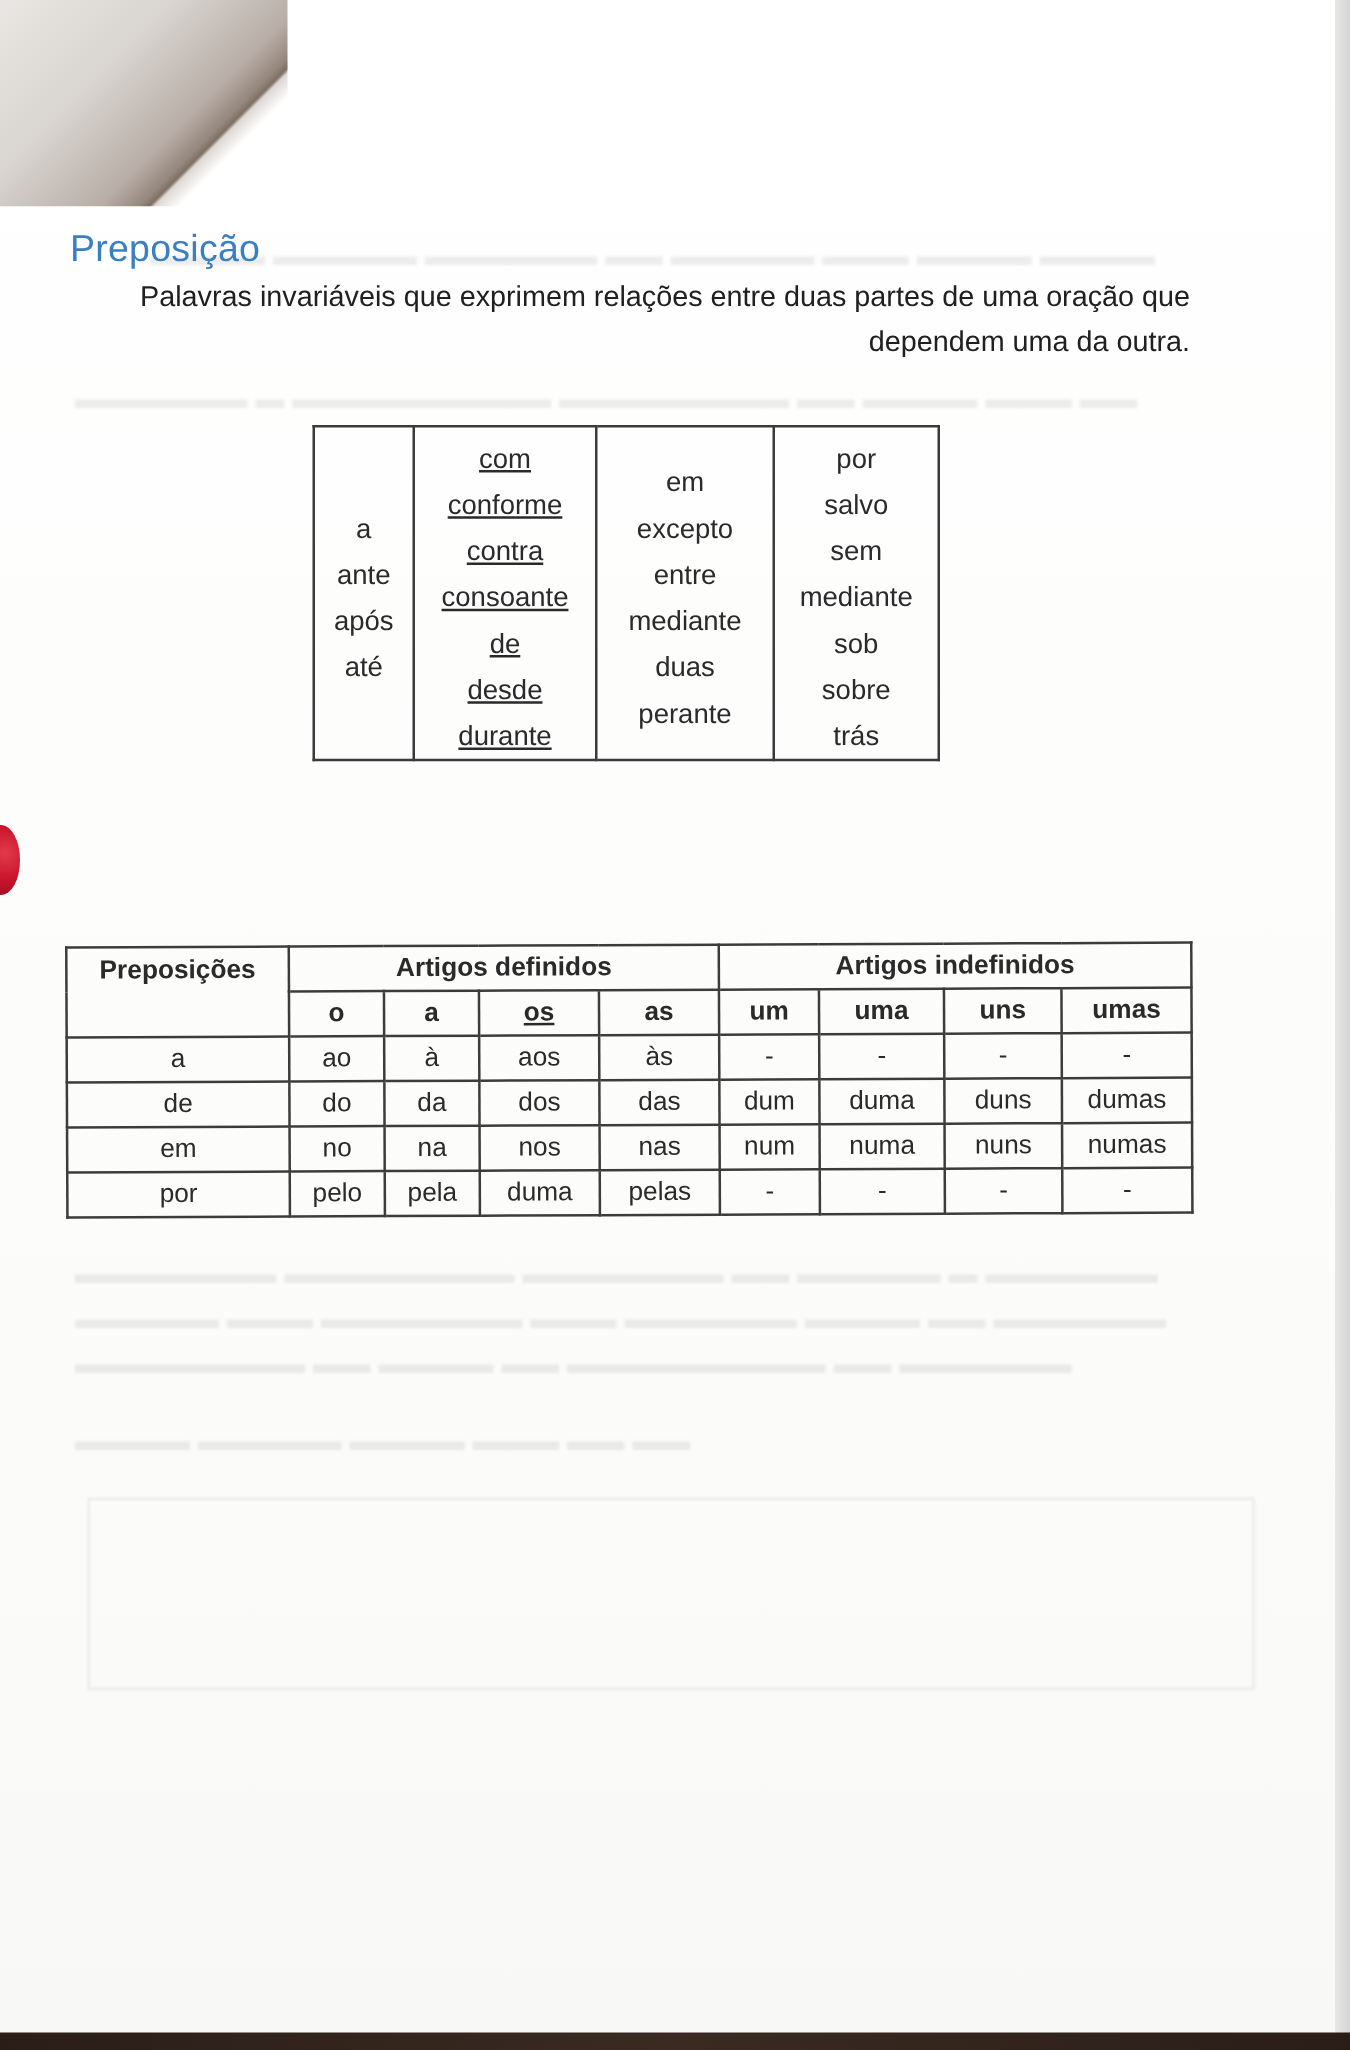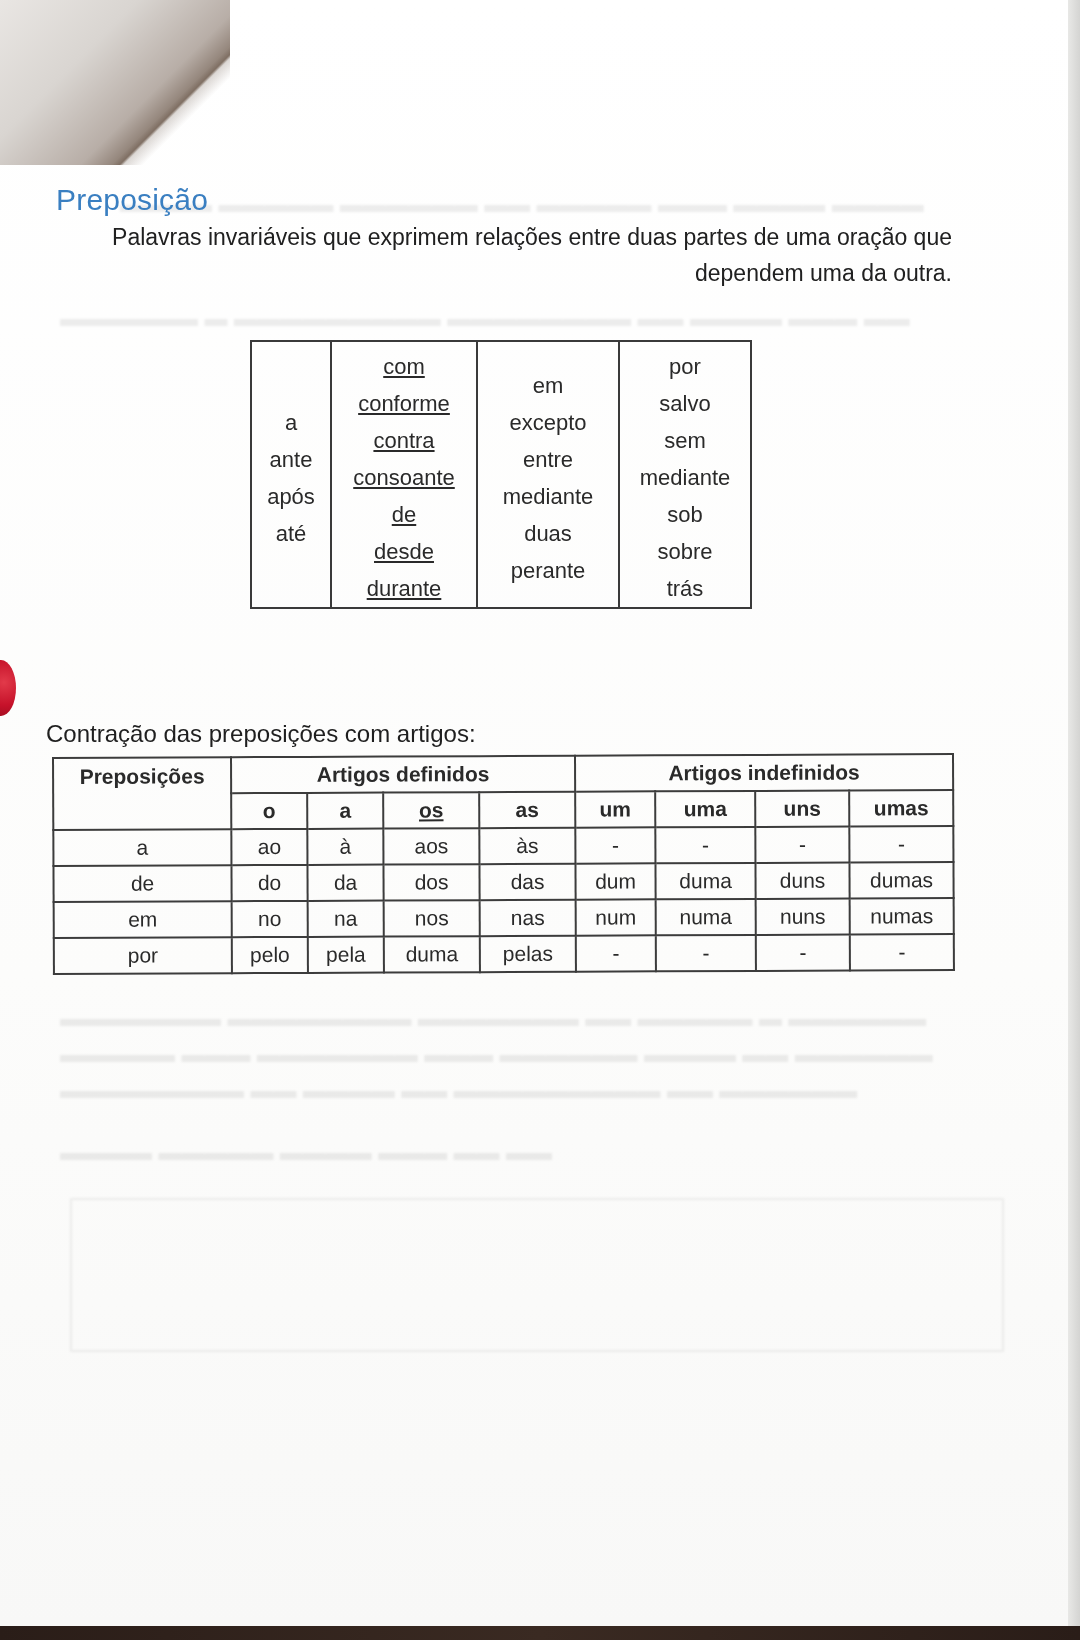--- a/index.html
+++ b/index.html
@@ -196,21 +196,20 @@
         <span class="word">sem</span>
         <span class="word">mediante</span>
         <span class="word">sob</span>
         <span class="word">sobre</span>
         <span class="word">trás</span>
       </td>
     </tr>
   </tbody>
     </table>
 
-  <p class="subtitle">Contração das preposições com artigos:</p>
 
   <table class="contr-table">
     <tbody>
         <tr>
       <th class="col-prep" rowspan="2" style="vertical-align:top; padding-top:6px;">Preposições</th>
       <th colspan="4">Artigos definidos</th>
       <th colspan="4">Artigos indefinidos</th>
     </tr>
     <tr>
       <th class="col-o">o</th>

